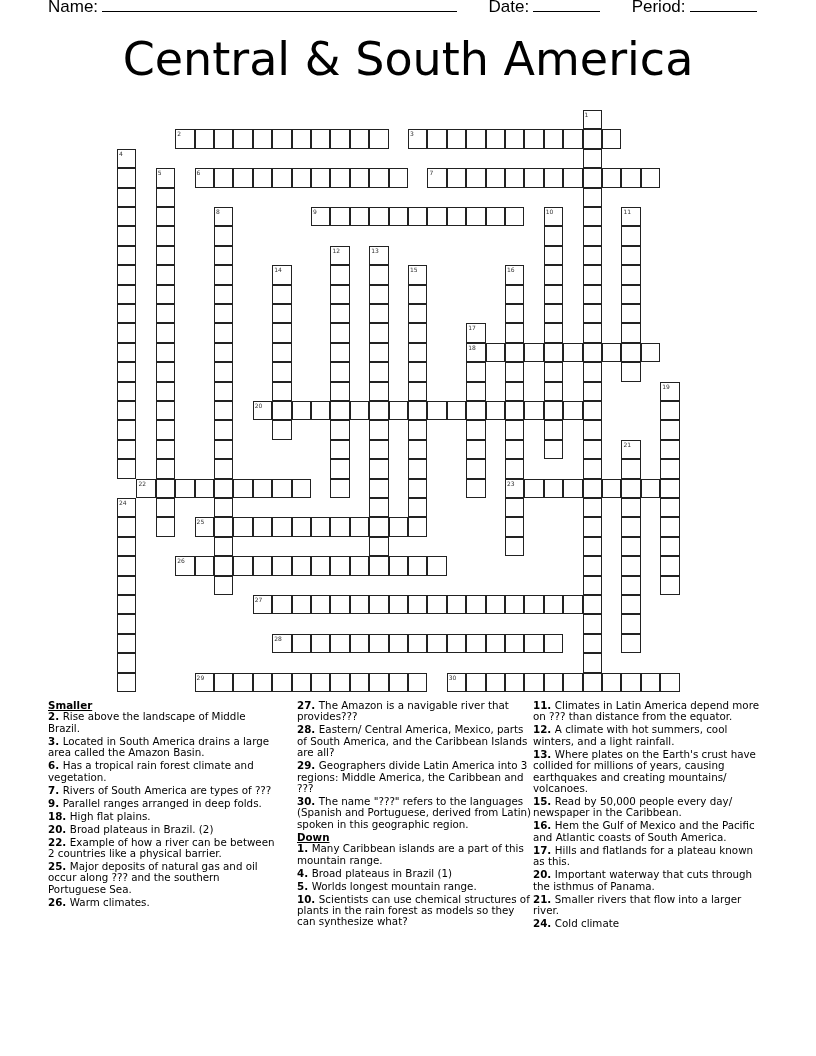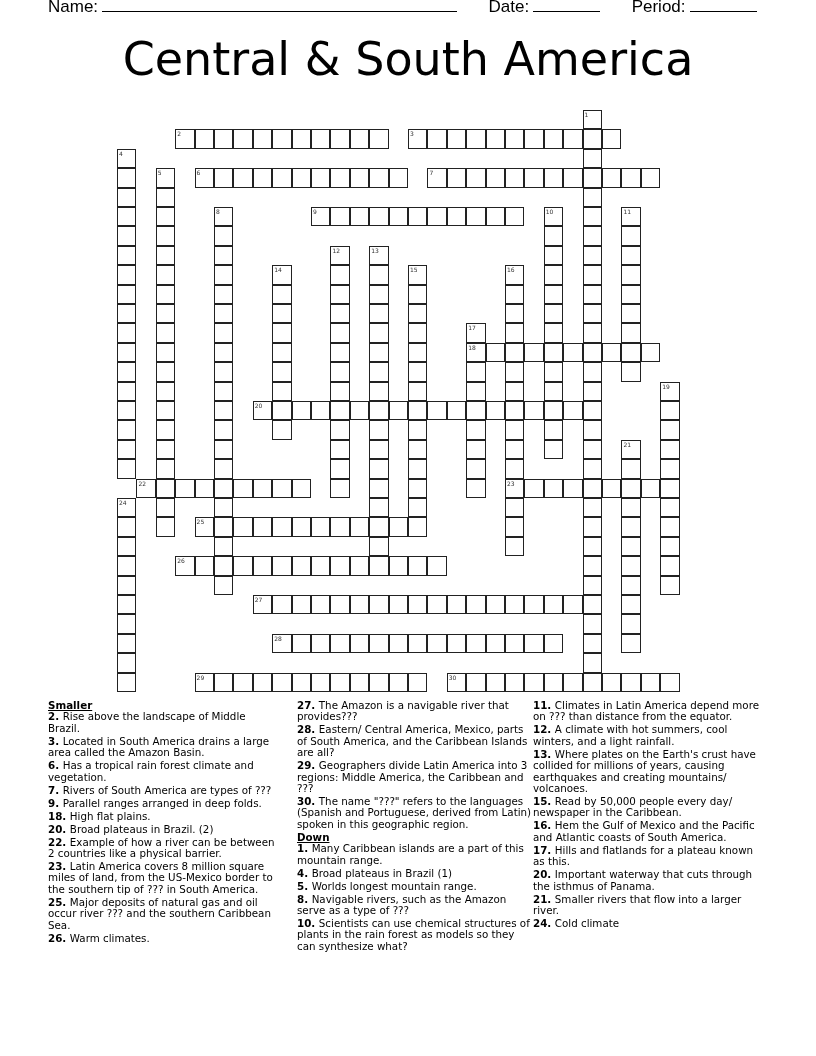--- a/index.html
+++ b/index.html
@@ -473,38 +473,36 @@
   <div class="heading">Smaller</div>
   <div id="across-a">
       <div class="clue"><b>2. </b><span>Rise above the landscape of Middle Brazil.</span></div>
       <div class="clue"><b>3. </b><span>Located in South America drains a large area called the Amazon Basin.</span></div>
       <div class="clue"><b>6. </b><span>Has a tropical rain forest climate and vegetation.</span></div>
       <div class="clue"><b>7. </b><span>Rivers of South America are types of ???</span></div>
       <div class="clue"><b>9. </b><span>Parallel ranges arranged in deep folds.</span></div>
       <div class="clue"><b>18. </b><span>High flat plains.</span></div>
       <div class="clue"><b>20. </b><span>Broad plateaus in Brazil. (2)</span></div>
       <div class="clue"><b>22. </b><span>Example of how a river can be between 2 countries like a physical barrier.</span></div>
-      <div class="clue"><b>23. </b><span>Latin America covers 8 million square miles of land, from the US-Mexico border to the southern tip of ??? in South America.</span></div>
-      <div class="clue"><b>25. </b><span>Major deposits of natural gas and oil occur river ??? and the southern Caribbean Sea.</span></div>
+      <div class="clue"><b>25. </b><span>Major deposits of natural gas and oil occur along ??? and the southern Portuguese Sea.</span></div>
       <div class="clue"><b>26. </b><span>Warm climates.</span></div>
     </div>
 </div>
 <div class="clues" id="col2">
   <div id="across-b">
       <div class="clue"><b>27. </b><span>The Amazon is a navigable river that provides???</span></div>
       <div class="clue"><b>28. </b><span>Eastern/ Central America, Mexico, parts of South America, and the Caribbean Islands are all?</span></div>
       <div class="clue"><b>29. </b><span>Geographers divide Latin America into 3 regions: Middle America, the Caribbean and ???</span></div>
       <div class="clue"><b>30. </b><span>The name "???" refers to the languages (Spanish and Portuguese, derived from Latin) spoken in this geographic region.</span></div>
     </div>
   <div class="heading">Down</div>
   <div id="down-a">
       <div class="clue"><b>1. </b><span>Many Caribbean islands are a part of this mountain range.</span></div>
       <div class="clue"><b>4. </b><span>Broad plateaus in Brazil (1)</span></div>
       <div class="clue"><b>5. </b><span>Worlds longest mountain range.</span></div>
-      <div class="clue"><b>8. </b><span>Navigable rivers, such as the Amazon serve as a type of ???</span></div>
       <div class="clue"><b>10. </b><span>Scientists can use chemical structures of plants in the rain forest as models so they can synthesize what?</span></div>
     </div>
 </div>
 <div class="clues" id="col3">
   <div id="down-b">
       <div class="clue"><b>11. </b><span>Climates in Latin America depend more on ??? than distance from the equator.</span></div>
       <div class="clue"><b>12. </b><span>A climate with hot summers, cool winters, and a light rainfall.</span></div>
       <div class="clue"><b>13. </b><span>Where plates on the Earth's crust have collided for millions of years, causing earthquakes and creating mountains/ volcanoes.</span></div>
       <div class="clue"><b>15. </b><span>Read by 50,000 people every day/ newspaper in the Caribbean.</span></div>
       <div class="clue"><b>16. </b><span>Hem the Gulf of Mexico and the Pacific and Atlantic coasts of South America.</span></div>

